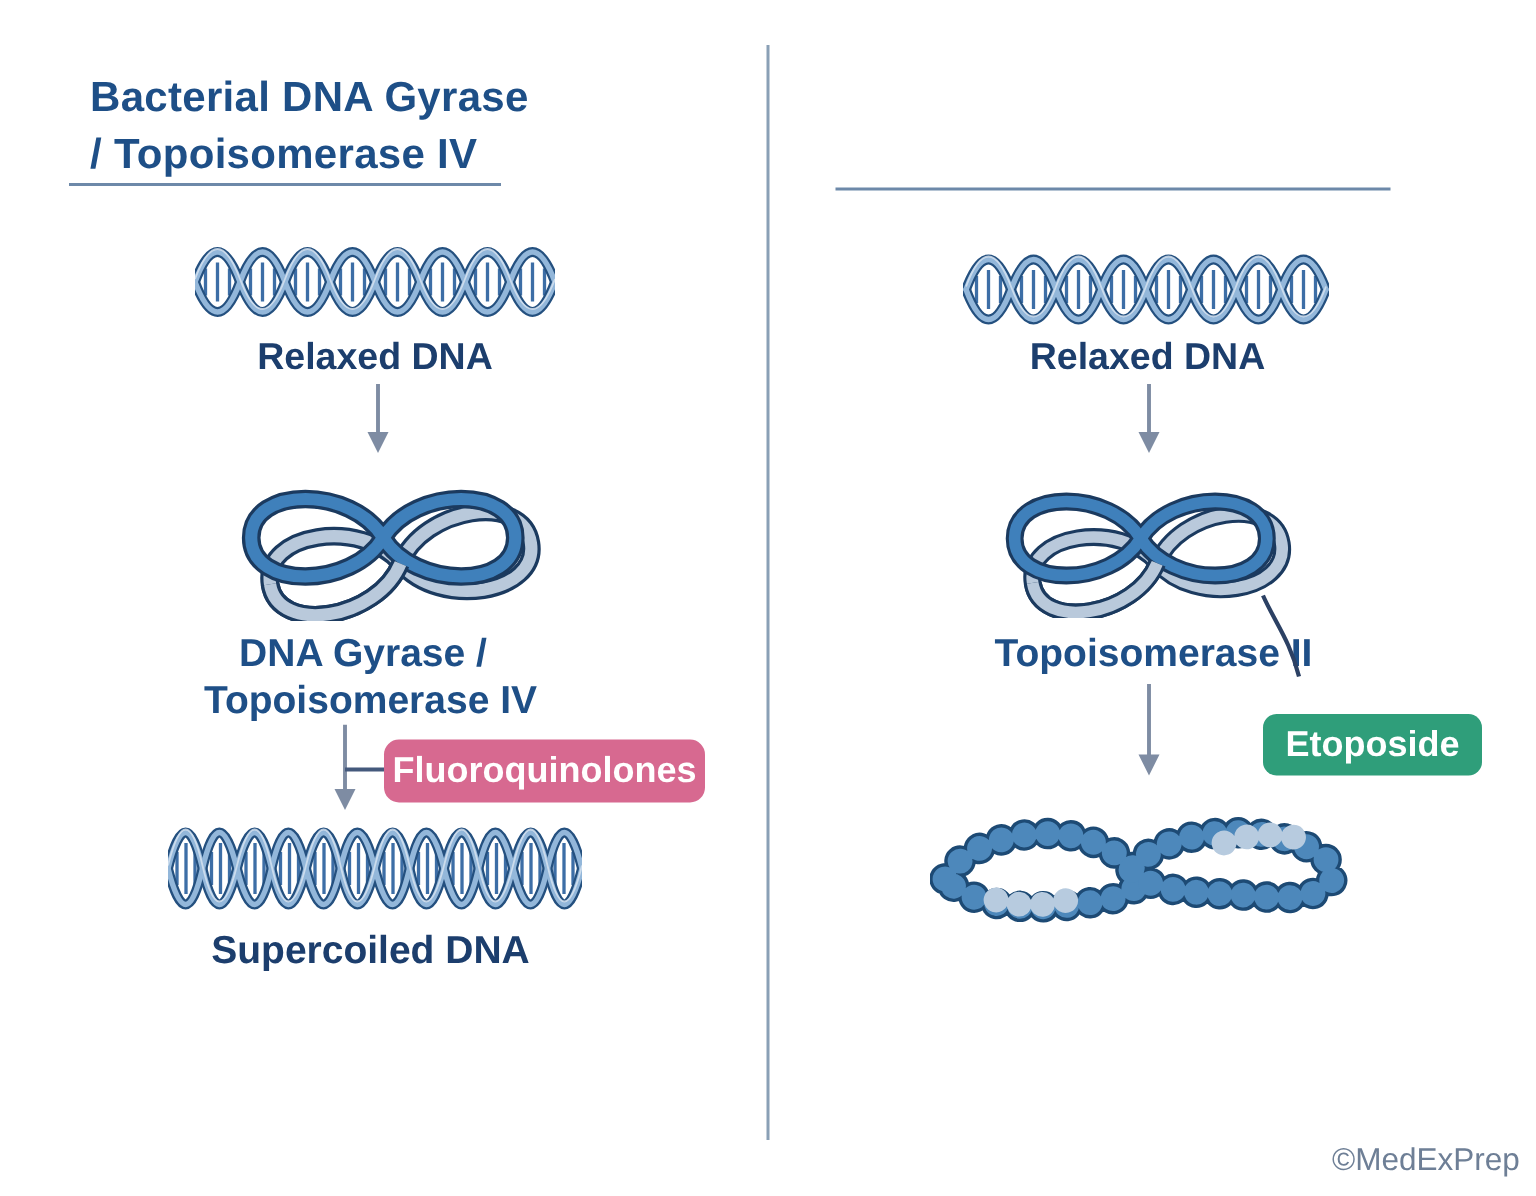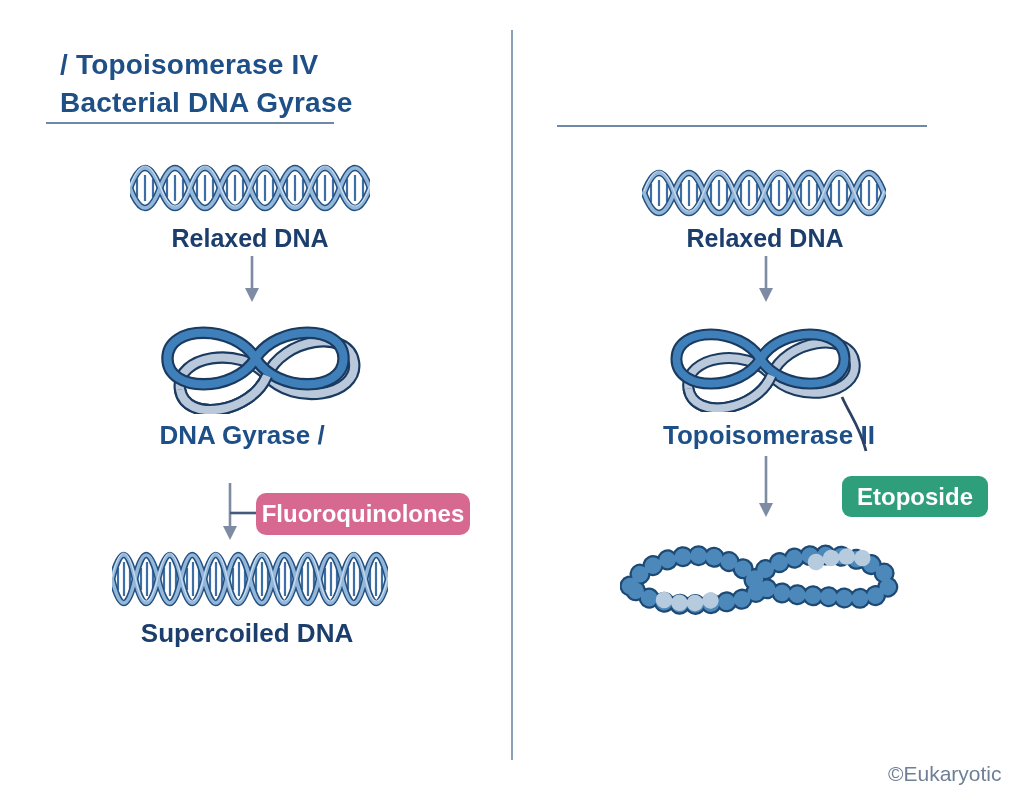--- a/index.html
+++ b/index.html
@@ -46,22 +46,22 @@
 </head>
 <body>
 
 <div class="stage">
 
   <div class="abs divider" style="left:511px;top:30px;height:730px;"></div>
 
   <div class="abs" style="left:0;top:0;width:511px;height:797px;">
 
     <div class="abs panel-title" style="left:60px;top:46px;width:330px;">
+      <div>Bacterial DNA Gyrase</div>
       <div>/ Topoisomerase IV</div>
-      <div>Bacterial DNA Gyrase</div>
     </div>
     <div class="abs underline" style="left:46px;top:122px;width:288px;"></div>
 
     <div class="abs" style="left:130px;top:160px;">
       <svg width="240" height="56" viewBox="0 0 240 56">
         <path class="rung" d="M7,19V37 M15,15V41 M23,19V37 M37,19V37 M45,15V41 M53,19V37 M67,19V37 M75,15V41 M83,19V37 M97,19V37 M105,15V41 M113,19V37 M127,19V37 M135,15V41 M143,19V37 M157,19V37 M165,15V41 M173,19V37 M187,19V37 M195,15V41 M203,19V37 M217,19V37 M225,15V41 M233,19V37"></path>
         <path class="strand-out" d="M0,28 Q15,-12 30,28 T60,28 T90,28 T120,28 T150,28 T180,28 T210,28 T240,28"></path>
         <path class="strand-out" d="M0,28 Q15,68 30,28 T60,28 T90,28 T120,28 T150,28 T180,28 T210,28 T240,28"></path>
         <path class="strand-in" d="M0,28 Q15,-12 30,28 T60,28 T90,28 T120,28 T150,28 T180,28 T210,28 T240,28"></path>
         <path class="strand-in" d="M0,28 Q15,68 30,28 T60,28 T90,28 T120,28 T150,28 T180,28 T210,28 T240,28"></path>
@@ -87,20 +87,21 @@
         <path class="knot-blue" d="M20,58 C20,22 90,22 112,58 C134,94 204,94 204,58 C204,22 134,22 112,58 C90,94 20,94 20,58 Z"></path>
         <g transform="translate(12,18) rotate(-9 112 58)">
           <path class="knot-out" d="M112,58 C90,94 20,94 20,58"></path>
           <path class="knot-light" d="M112,58 C90,94 20,94 20,58"></path>
         </g>
       </svg>
     </div>
 
     <div class="abs enzyme-label" style="left:112px;top:420px;width:260px;text-align:center;">
       <div>DNA Gyrase /</div>
+      <div class="indent">Topoisomerase IV</div>
     </div>
 
     <div class="abs" style="left:220px;top:483px;">
       <svg width="44" height="60" viewBox="0 0 44 60">
         <line class="arrow-line" x1="10" y1="0" x2="10" y2="44"></line>
         <polygon class="arrow-head" points="3,43 17,43 10,57"></polygon>
         <line class="tick-line" x1="10" y1="30" x2="42" y2="30"></line>
       </svg>
     </div>
 
@@ -183,15 +184,15 @@
         <path class="dots-dark" d="M10,50 C26,22 78,12 110,26 C142,40 150,58 118,64 C84,70 34,74 10,50 Z"></path>
         <path class="dots-dark" d="M134,44 C156,16 220,12 254,30 C284,46 266,66 224,62 C188,58 150,62 134,44 Z"></path>
         <path class="dots-blue" d="M10,50 C26,22 78,12 110,26 C142,40 150,58 118,64 C84,70 34,74 10,50 Z"></path>
         <path class="dots-blue" d="M134,44 C156,16 220,12 254,30 C284,46 266,66 224,62 C188,58 150,62 134,44 Z"></path>
         <path class="dots-light" d="M44,64 C62,69 82,68 98,62"></path>
         <path class="dots-light" d="M196,26 C212,20 232,19 246,23"></path>
       </svg>
     </div>
   </div>
 
-  <div class="abs watermark" style="left:888px;top:762px;">©Eukaryotic</div>
+  <div class="abs watermark" style="left:888px;top:762px;">©MedExPrep</div>
 
 </div>
 
 </body></html>

